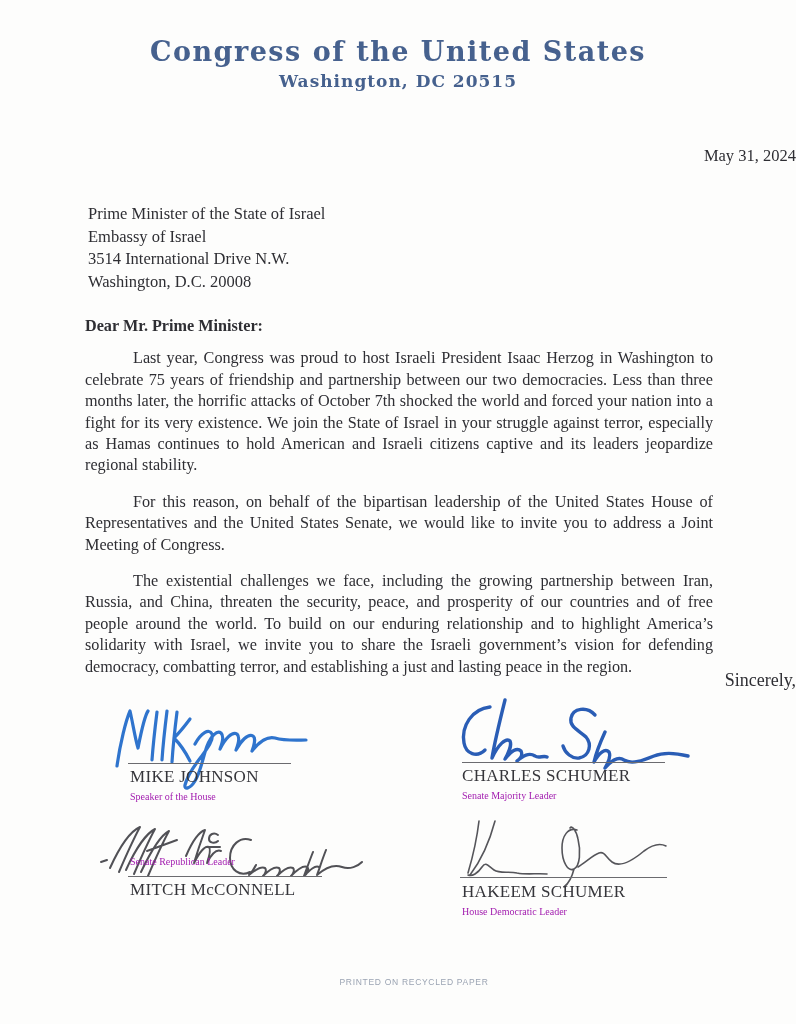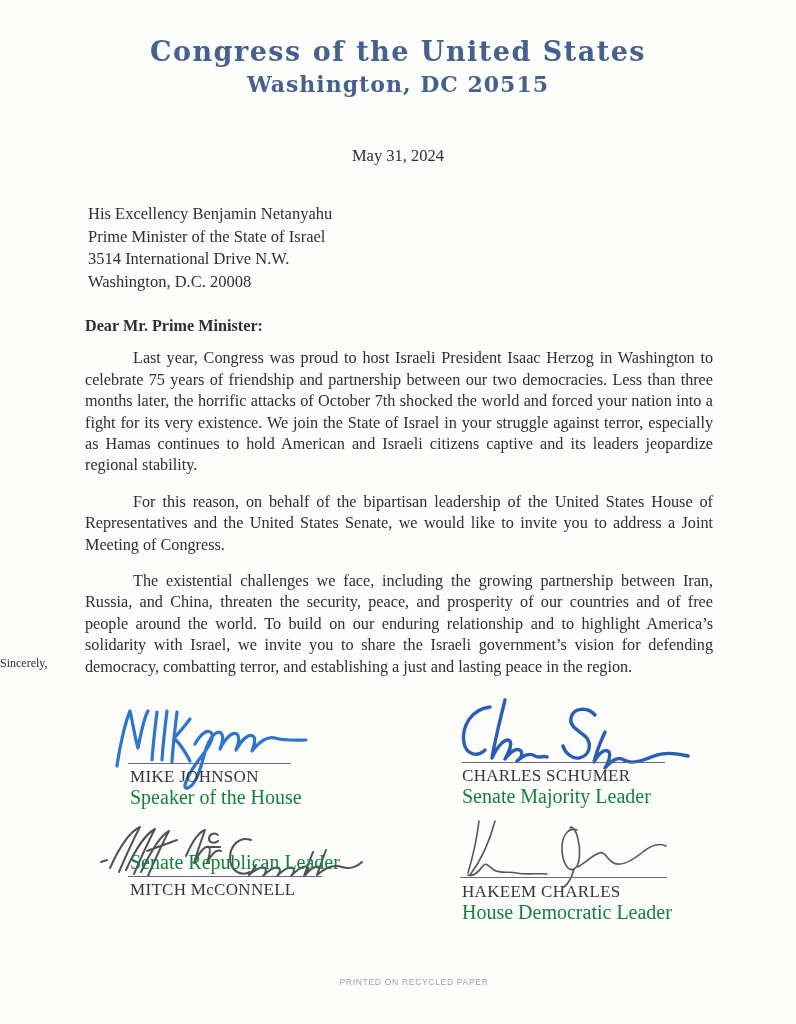--- a/index.html
+++ b/index.html
@@ -14,42 +14,42 @@
   }
 
   
   .letterhead { position:absolute; top:36px; left:0; right:0; text-align:center; color:#46618e; }
   .letterhead .org {
     font-family:"DejaVu Serif", serif; font-weight:bold;
     font-size:27px; letter-spacing:1.5px; line-height:32px;
   }
   .letterhead .city {
     font-family:"DejaVu Serif", serif; font-weight:bold;
-    font-size:22px; letter-spacing:1px; margin-top:3px;
+    font-size:17px; letter-spacing:1px; margin-top:3px;
   }
 
   
-  .date-line { position:absolute; top:146px; left:0; right:0; text-align:center; font-size:16.5px; }
+  .date-line { position:absolute; top:146px; left:0; right:0; text-align:right; font-size:16.5px; }
 
   
   .recipient { position:absolute; left:88px; top:203px; font-size:16.5px; line-height:22.5px; }
 
   
   .body-block { position:absolute; left:85px; top:316px; width:628px; font-size:16.2px; line-height:21.4px; }
   .salutation { margin:0 0 11px 0;font-weight:bold; }
   .body-block p { margin:0 0 15px 0; text-indent:48px; text-align:justify; }
 
   
-  .closing { position:absolute; top:656px; left:0; right:0; text-align:left; font-size:12px; }
+  .closing { position:absolute; top:670px; left:0; right:0; text-align:right; font-size:18px; }
 
   
   .sig-svg { position:absolute; }
   .sig-line { position:absolute; height:1px; background:#6b6b6f; }
   .sig-name { position:absolute; font-size:17px; letter-spacing:0.3px; color:#35353a; line-height:20px; }
-  .sig-title { position:absolute; font-size:20px; color:#15803d; line-height:20px; }
+  .sig-title { position:absolute; font-size:10px; color:#a21caf; line-height:20px; }
   .sig-svg path { fill:none; stroke-linecap:round; stroke-linejoin:round; }
 
   
   .footer {
     position:absolute; top:977px; left:0; right:0; text-align:center;
     font-family:"Liberation Sans", sans-serif;
     font-size:8.5px; letter-spacing:0.7px; color:#9aa3b2;padding-left:32px;
   }
 </style>
 </head>
@@ -58,22 +58,22 @@
 <div class="page">
 
   <div class="letterhead">
     <div class="org">Congress of the United States</div>
     <div class="city">Washington, DC 20515</div>
   </div>
 
   <div class="date-line">May 31, 2024</div>
 
   <div class="recipient">
-    <div>His Excellency Benjamin Netanyahu</div>
     <div>Prime Minister of the State of Israel</div>
+    <div>Embassy of Israel</div>
     <div>3514 International Drive N.W.</div>
     <div>Washington, D.C. 20008</div>
   </div>
 
   <div class="body-block">
     <div class="salutation">Dear Mr. Prime Minister:</div>
     <p>Last year, Congress was proud to host Israeli President Isaac Herzog in Washington to celebrate 75 years of friendship and partnership between our two democracies. Less than three months later, the horrific attacks of October 7th shocked the world and forced your nation into a fight for its very existence. We join the State of Israel in your struggle against terror, especially as Hamas continues to hold American and Israeli citizens captive and its leaders jeopardize regional stability.</p>
     <p>For this reason, on behalf of the bipartisan leadership of the United States House of Representatives and the United States Senate, we would like to invite you to address a Joint Meeting of Congress.</p>
     <p>The existential challenges we face, including the growing partnership between Iran, Russia, and China, threaten the security, peace, and prosperity of our countries and of free people around the world. To build on our enduring relationship and to highlight America’s solidarity with Israel, we invite you to share the Israeli government’s vision for defending democracy, combatting terror, and establishing a just and lasting peace in the region.</p>
   </div>
@@ -116,18 +116,18 @@
   <div class="sig-title" style="left:130px; top:852px;">Senate Republican Leader</div>
 
   <svg class="sig-svg" style="left:455px; top:818px;" width="218" height="72" viewBox="0 0 218 72">
     <g stroke-width="1.6" stroke="#55555a">
       <path d="M24,3 C22,20 18,38 13,55 M40,3 C36,18 28,40 15,57 M13,57 C17,59 23,55 27,49 C31,43 33,48 39,52 C45,56 54,53 62,55 C72,57 82,55 92,56"></path>
       <path d="M122,12 C113,9 107,18 107,30 C107,44 113,54 119,51 C125,48 126,33 123,21 C121,12 117,7 115,10 M119,51 C117,59 113,66 109,69"></path>
       <path d="M123,49 C131,44 138,37 144,35 C150,33 151,40 157,44 C165,50 177,43 189,33 C197,27 205,25 211,28"></path>
     </g>
   </svg>
   <div class="sig-line" style="left:460px; top:877px; width:207px;"></div>
-  <div class="sig-name" style="left:462px; top:882px;">HAKEEM CHARLES</div>
+  <div class="sig-name" style="left:462px; top:882px;">HAKEEM SCHUMER</div>
   <div class="sig-title" style="left:462px; top:902px;">House Democratic Leader</div>
 
   <div class="footer">PRINTED ON RECYCLED PAPER</div>
 
 </div>
 
 </body></html>

